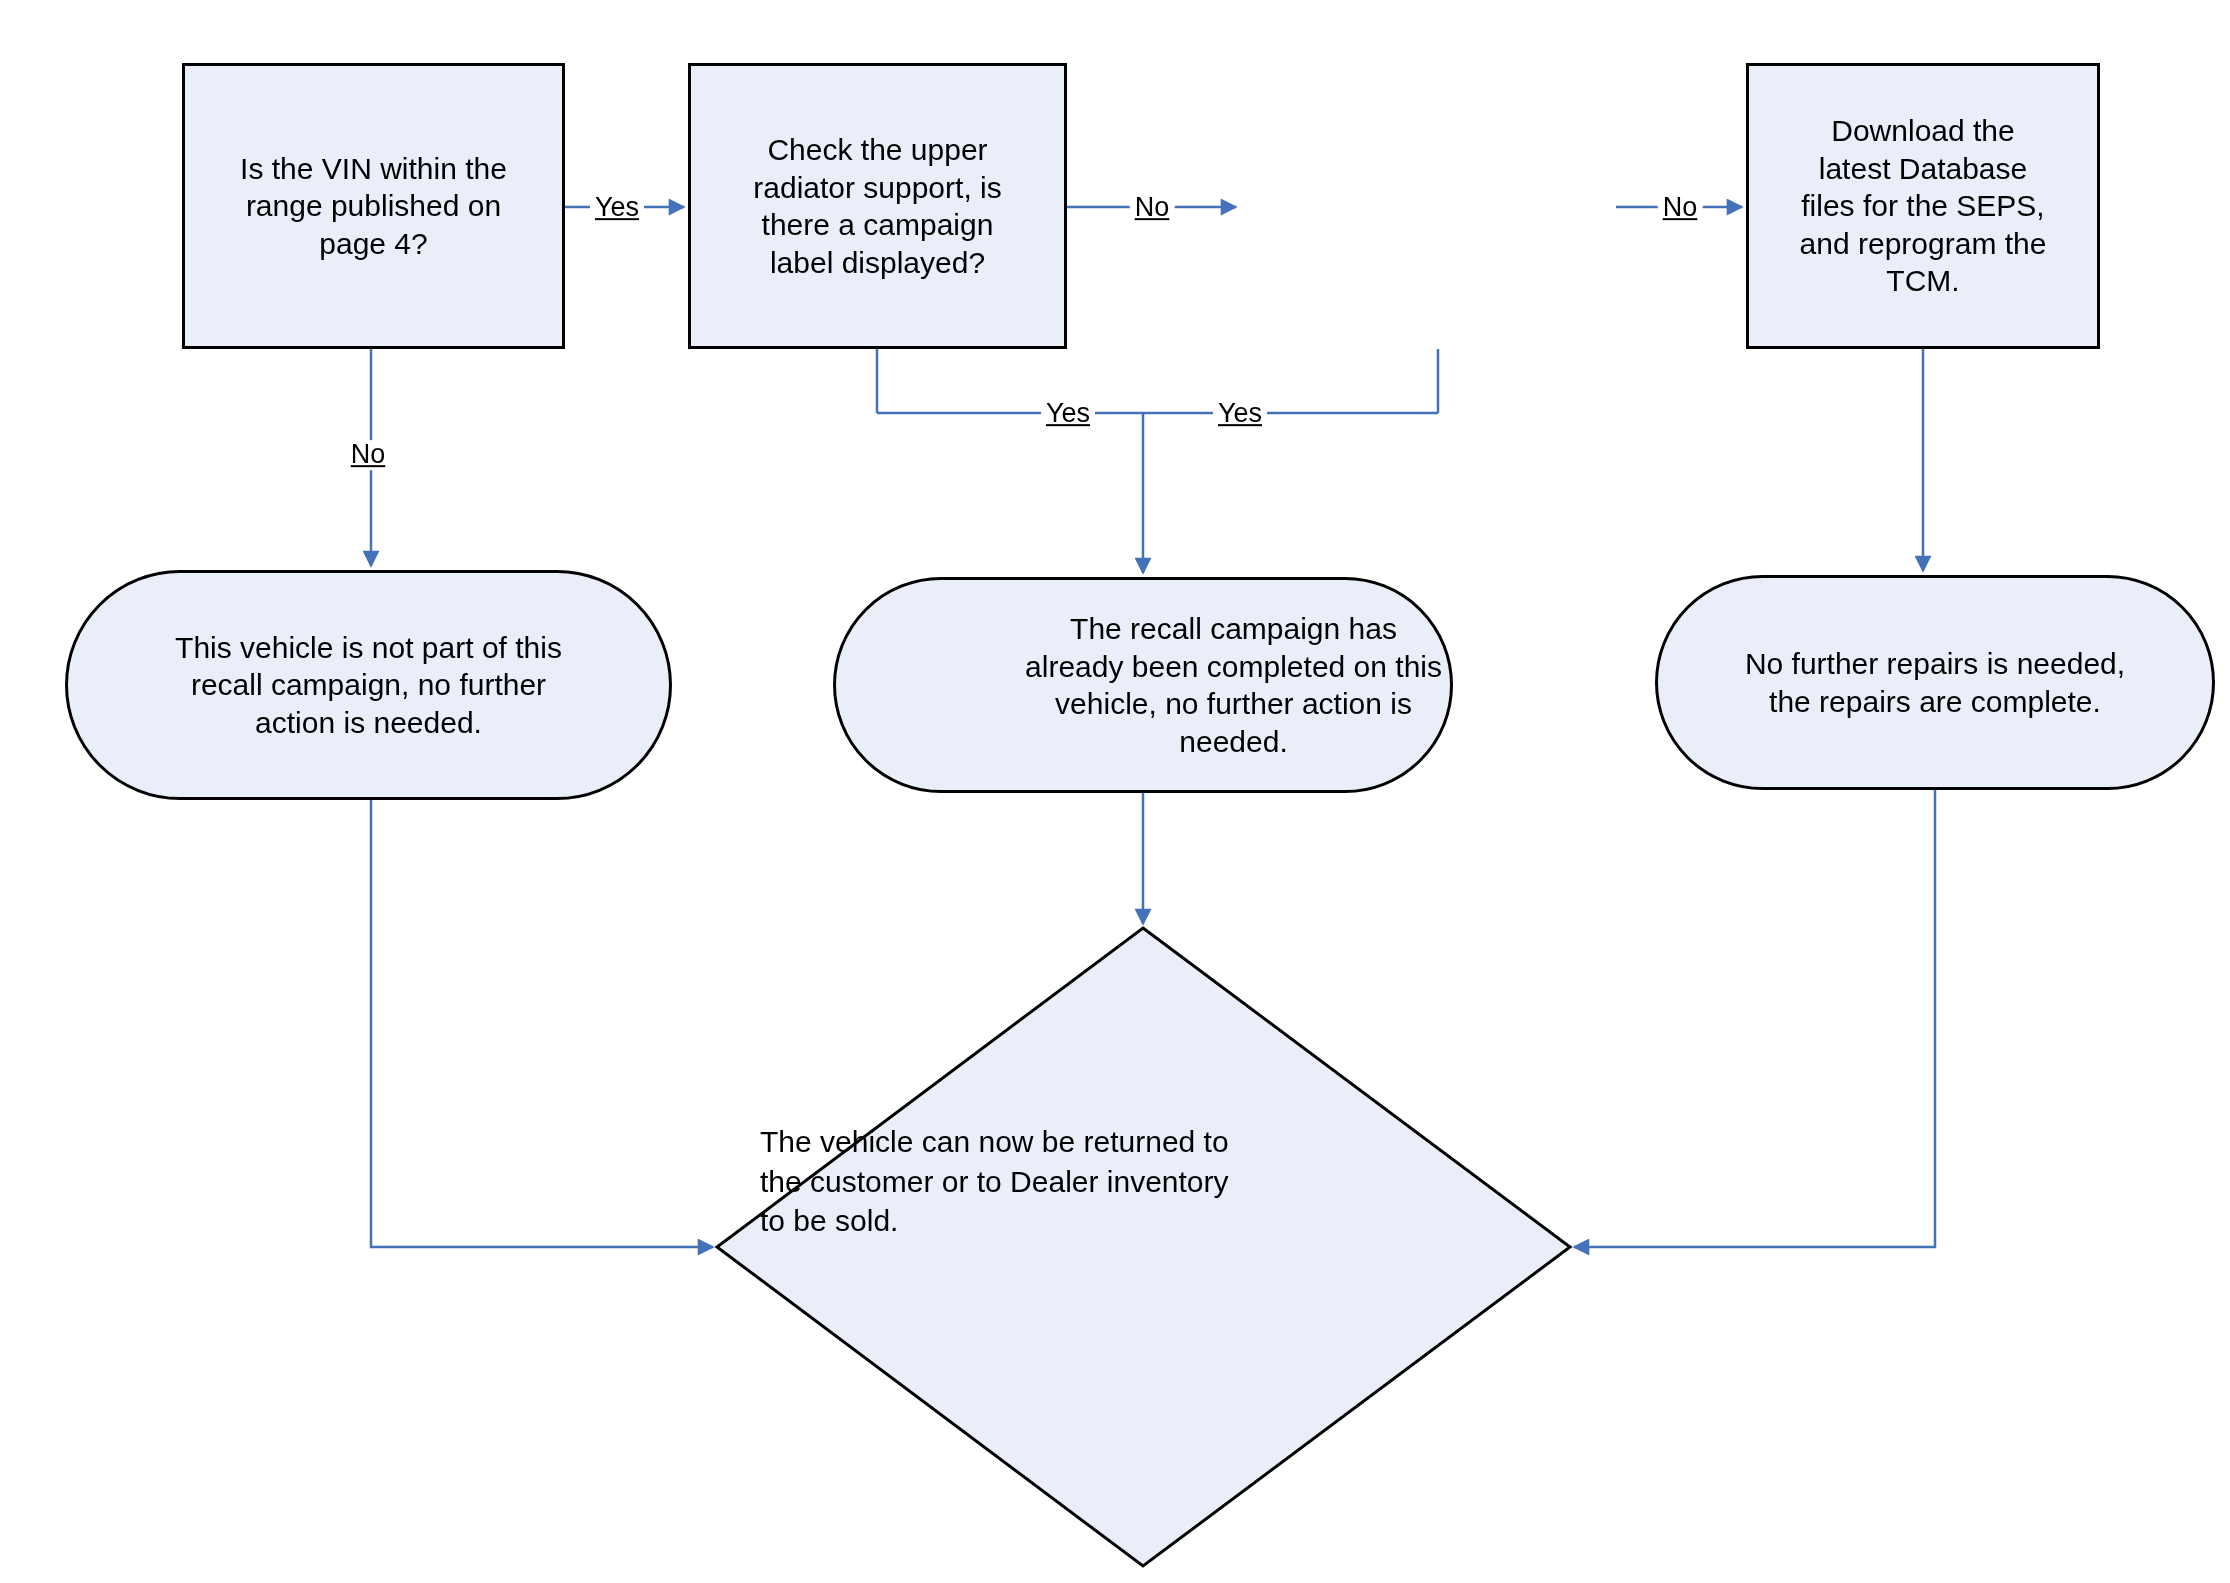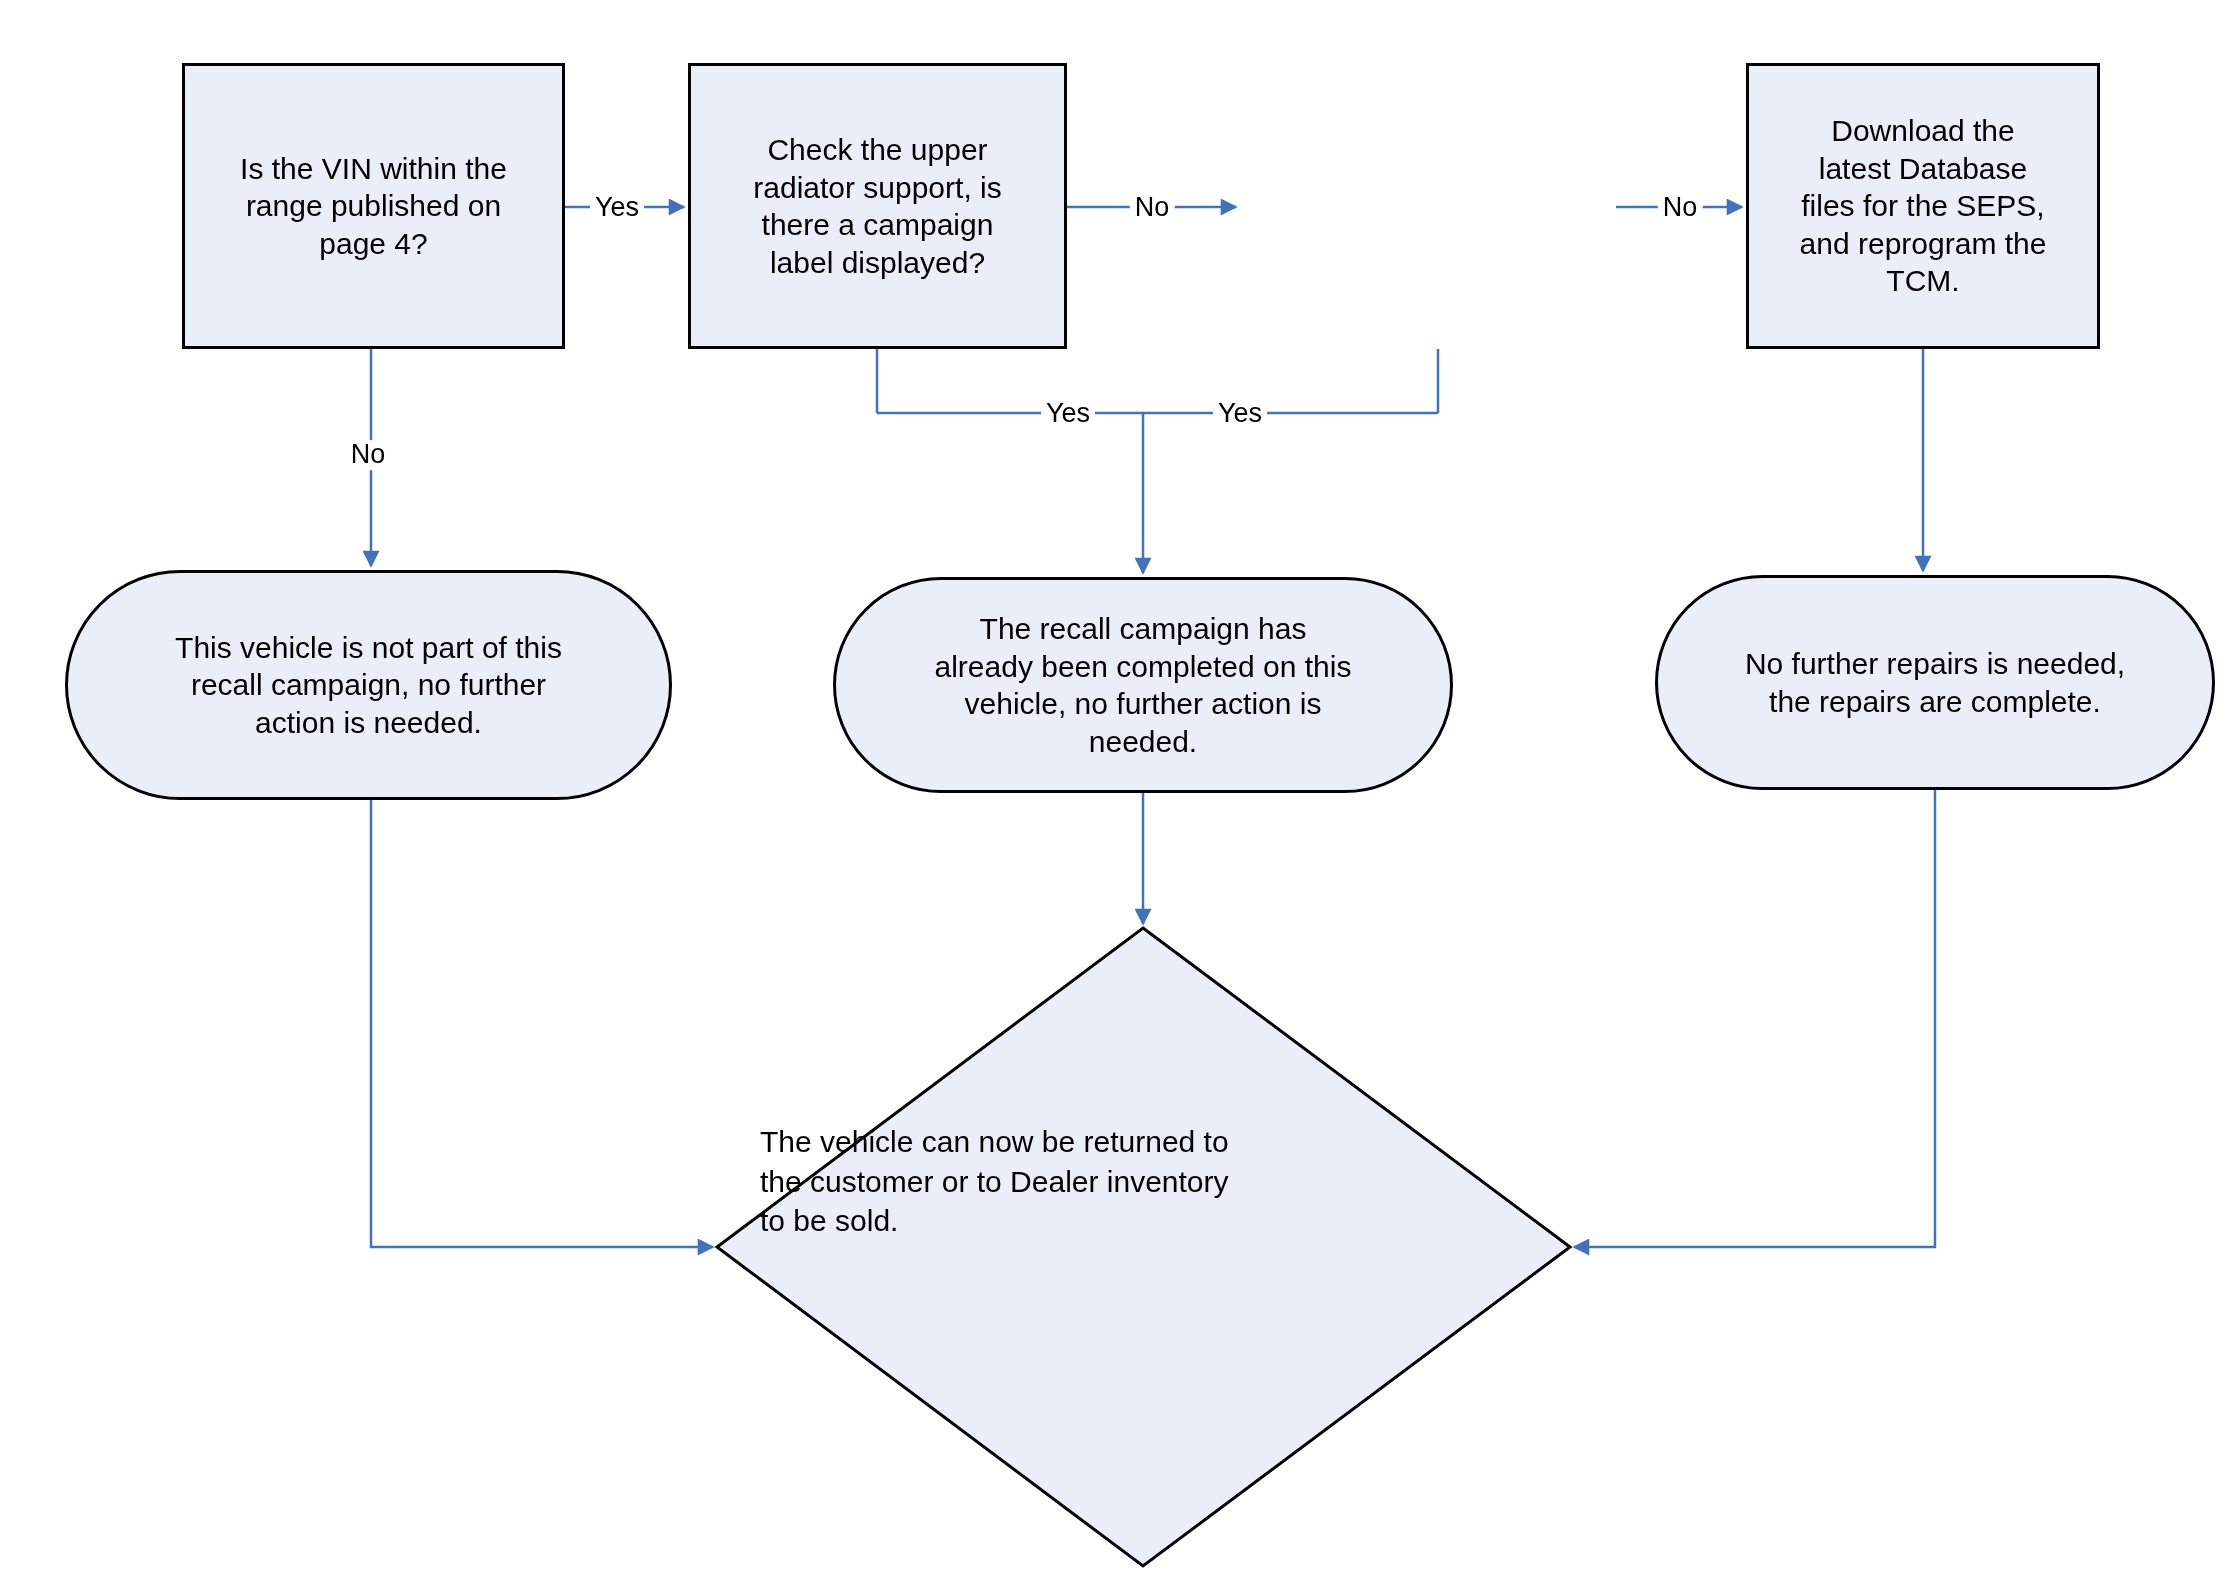--- a/index.html
+++ b/index.html
@@ -30,21 +30,21 @@
     position: absolute;
     box-sizing: border-box;
     background: var(--node-fill, #E9EEF8);
     border: 3px solid var(--node-border, #000);
     display: flex;
     align-items: center;
     justify-content: center;
     text-align: center;
   }
   .node.stadium-left  { border-radius: 115px; }
-  .node.stadium-mid   { border-radius: 108px; }
+  .node.stadium-mid   { border-radius: 108px; justify-content: flex-end; }
   .node.stadium-right { border-radius: 108px; }
   .node-text {
     white-space: pre-line;
     font-size: 30px;
     line-height: 1.25;
     color: var(--text, #000);
     padding: 4px 8px;
   }
   .diamond-text {
     position: absolute;
@@ -56,20 +56,21 @@
   }
   .edge-label {
     position: absolute;
     transform: translate(-50%, -50%);
     background: #ffffff;
     padding: 0 5px;
     font-size: 27px;
     line-height: 1.1;
     color: var(--text, #000);
     white-space: nowrap;
+    text-decoration: underline;
   }
 </style>
 </head>
 <body>
 
 <div class="canvas">
 
   <svg class="connector-layer" width="2230" height="1583" viewBox="0 0 2230 1583" xmlns="http://www.w3.org/2000/svg">
     <defs>
       <marker id="arrow" viewBox="0 0 10 10" refX="9" refY="5" markerWidth="22" markerHeight="17" markerUnits="userSpaceOnUse" orient="auto">

